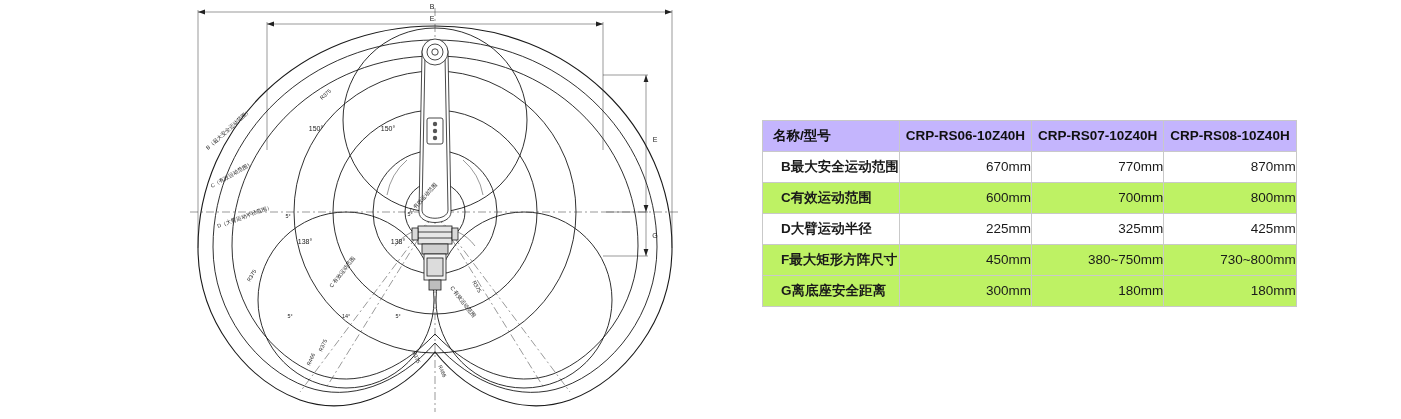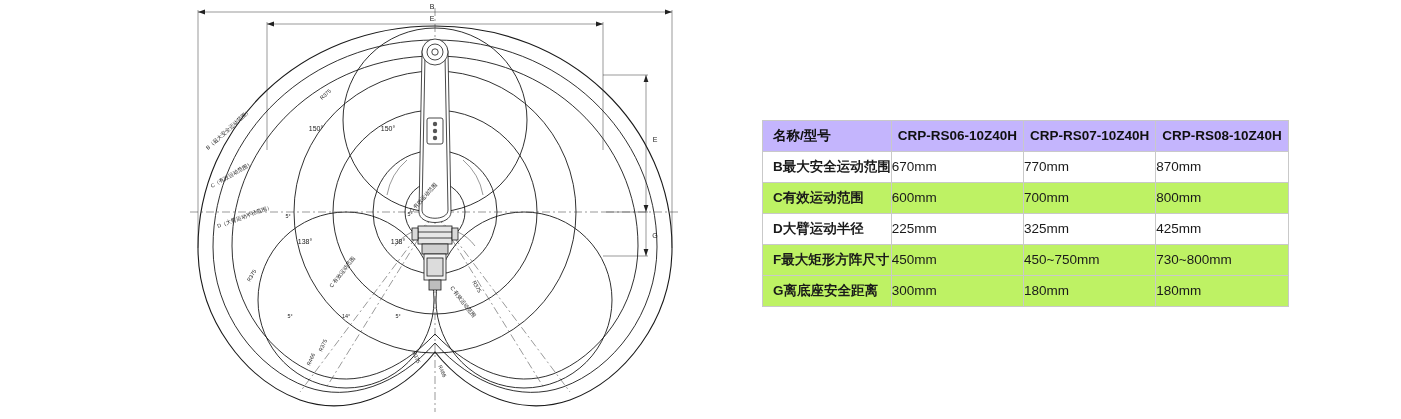--- a/index.html
+++ b/index.html
@@ -60,27 +60,27 @@
     padding: 0 6px;
     white-space: nowrap;
   }
   table.spec thead th.rowhead {
     text-align: left;
     padding-left: 10px;
     width: 136px;
   }
   table.spec td.rowhead {
     text-align: left;
-    padding-left: 10px;
+    padding-left: 18px;
     font-weight: bold;
     white-space: nowrap;
     width: 136px;
   }
   table.spec td.val {
-    text-align: left;
+    text-align: right;
     white-space: nowrap;
   }
   table.spec tbody tr.alt td {
     background: #bef264;
   }
   table.spec tbody tr.plain td {
     background: #ffffff;
   }
 
   .dim-label {
@@ -269,21 +269,21 @@
         </tr>
         <tr class="plain">
           <td class="rowhead">D大臂运动半径</td>
           <td class="val">225mm</td>
           <td class="val">325mm</td>
           <td class="val">425mm</td>
         </tr>
         <tr class="alt">
           <td class="rowhead">F最大矩形方阵尺寸</td>
           <td class="val">450mm</td>
-          <td class="val">450~750mm</td>
+          <td class="val">380~750mm</td>
           <td class="val">730~800mm</td>
         </tr>
         <tr class="alt">
           <td class="rowhead">G离底座安全距离</td>
           <td class="val">300mm</td>
           <td class="val">180mm</td>
           <td class="val">180mm</td>
         </tr>
       </tbody>
     </table>

